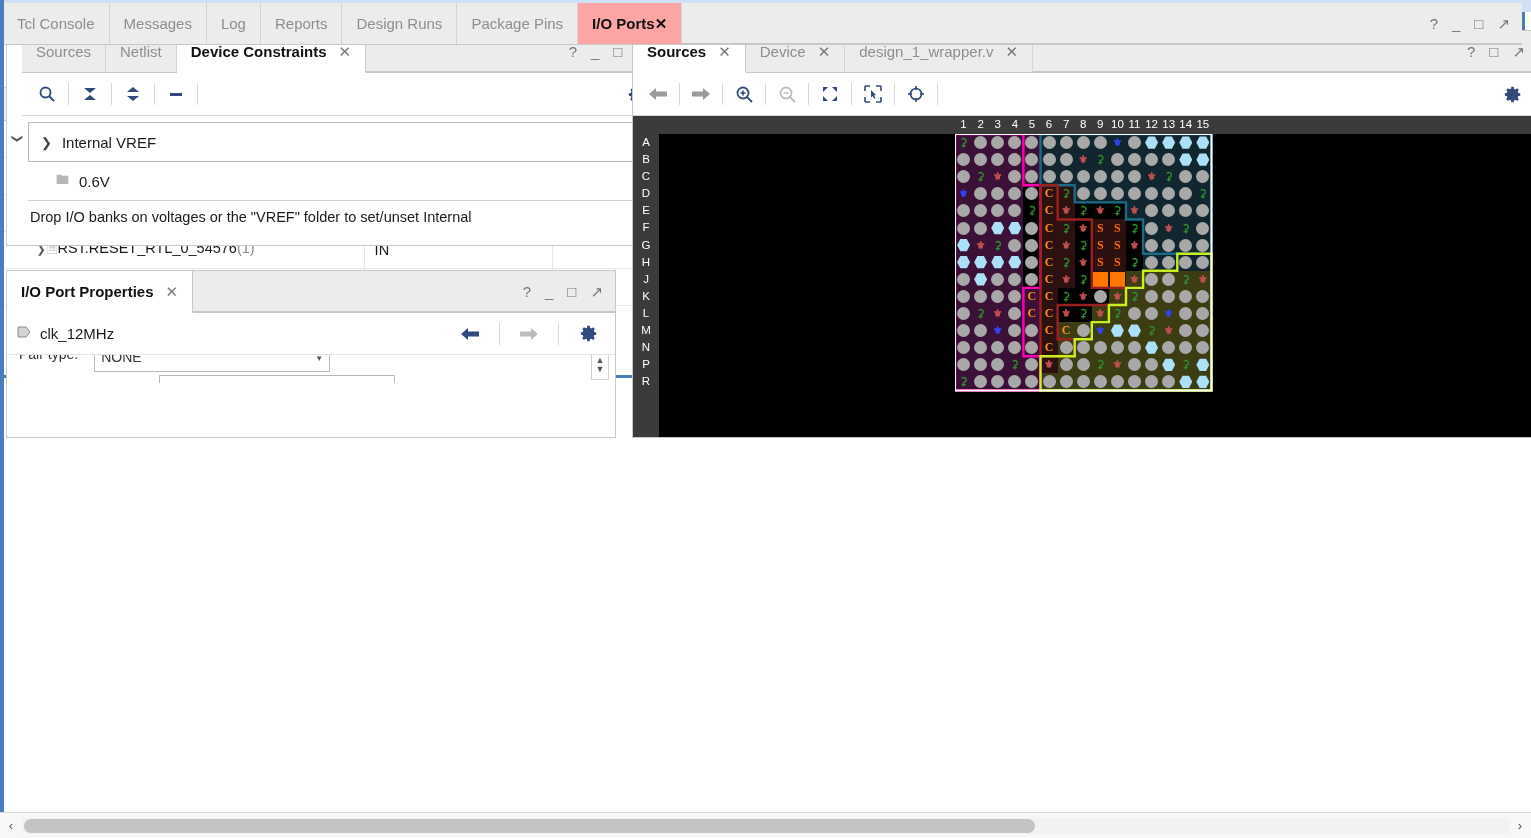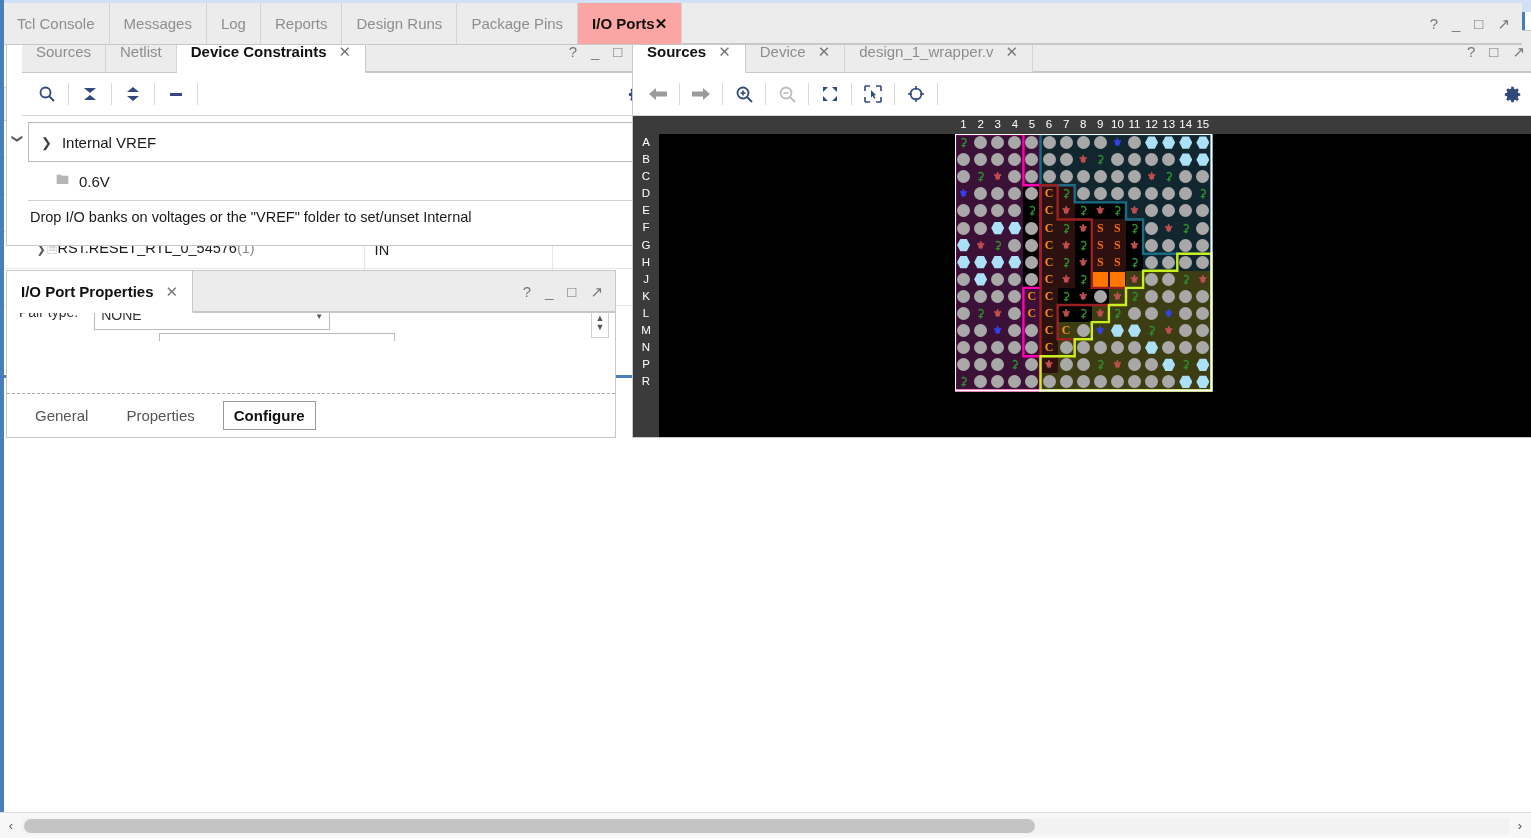--- a/index.html
+++ b/index.html
@@ -208,39 +208,61 @@
       </div>
       <div class="tabfill"></div>
       <div class="hdr-icons">
         <span>?</span>
         <span>_</span>
         <span>□</span>
         <span>↗</span>
       </div>
     </div>
 
+    <div class="portline">
+      <span>
+        <svg width="15" height="13" viewBox="0 0 15 13">
+            <path d="M1 1h8l4 5-4 5H1z" fill="#d4d4d4" stroke="#8a8a8a" stroke-width="1"></path>
+          </svg>
+      </span>
+      <span>clk_12MHz</span>
+      <span class="spacer"></span>
+      <span class="tb">
+        <svg width="20" height="14" viewBox="0 0 20 14">
+            <path d="M8 1L1 7l7 6v-3.5h11v-5H8z" fill="#31497c"></path>
+          </svg>
+      </span>
+      <span class="sep"></span>
+      <span class="tb dim">
+        <svg width="20" height="14" viewBox="0 0 20 14">
+            <path d="M12 1l7 6-7 6V9.5H1v-5h11z" fill="#bcbcbc"></path>
+          </svg>
+      </span>
+      <span class="sep"></span>
+      <span class="tb">
+        <svg width="17" height="17" viewBox="0 0 20 20">
+            <path d="M10 6.5a3.5 3.5 0 100 7 3.5 3.5 0 000-7zm0 2a1.5 1.5 0 110 3 1.5 1.5 0 010-3z" fill="#31497c"></path>
+            <path d="M8.6 1h2.8l.4 2.3 1.6.7 2-1.3 2 2-1.3 2 .7 1.6 2.3.4v2.8l-2.3.4-.7 1.6 1.3 2-2 2-2-1.3-1.6.7-.4 2.3H8.6l-.4-2.3-1.6-.7-2 1.3-2-2 1.3-2-.7-1.6L1 11.4V8.6l2.3-.4.7-1.6-1.3-2 2-2 2 1.3 1.6-.7z" fill="#31497c"></path>
+          </svg>
+      </span>
+    </div>
 
     <div class="clipped">
       <span class="clip-label">Pair type:</span>
       <span class="clip-field">
         <span>NONE</span>
         <span class="caret">▼</span>
       </span>
       <span class="clip-field2"></span>
       <span class="spin" style="top:10px;">
         <span>▲</span>
         <span>▼</span>
       </span>
     </div>
 
-    <div class="subtabs">
-      <span class="subtab">General</span>
-      <span class="subtab">Properties</span>
-      <span class="subtab active">Configure</span>
-    </div>
   </div>
 
   <div class="panel" id="package">
     <div class="tabbar">
       <div class="tab active">
         <span>Sources</span>
         <span class="close">✕</span>
       </div>
       <div class="tab">
         <span>Device</span>

